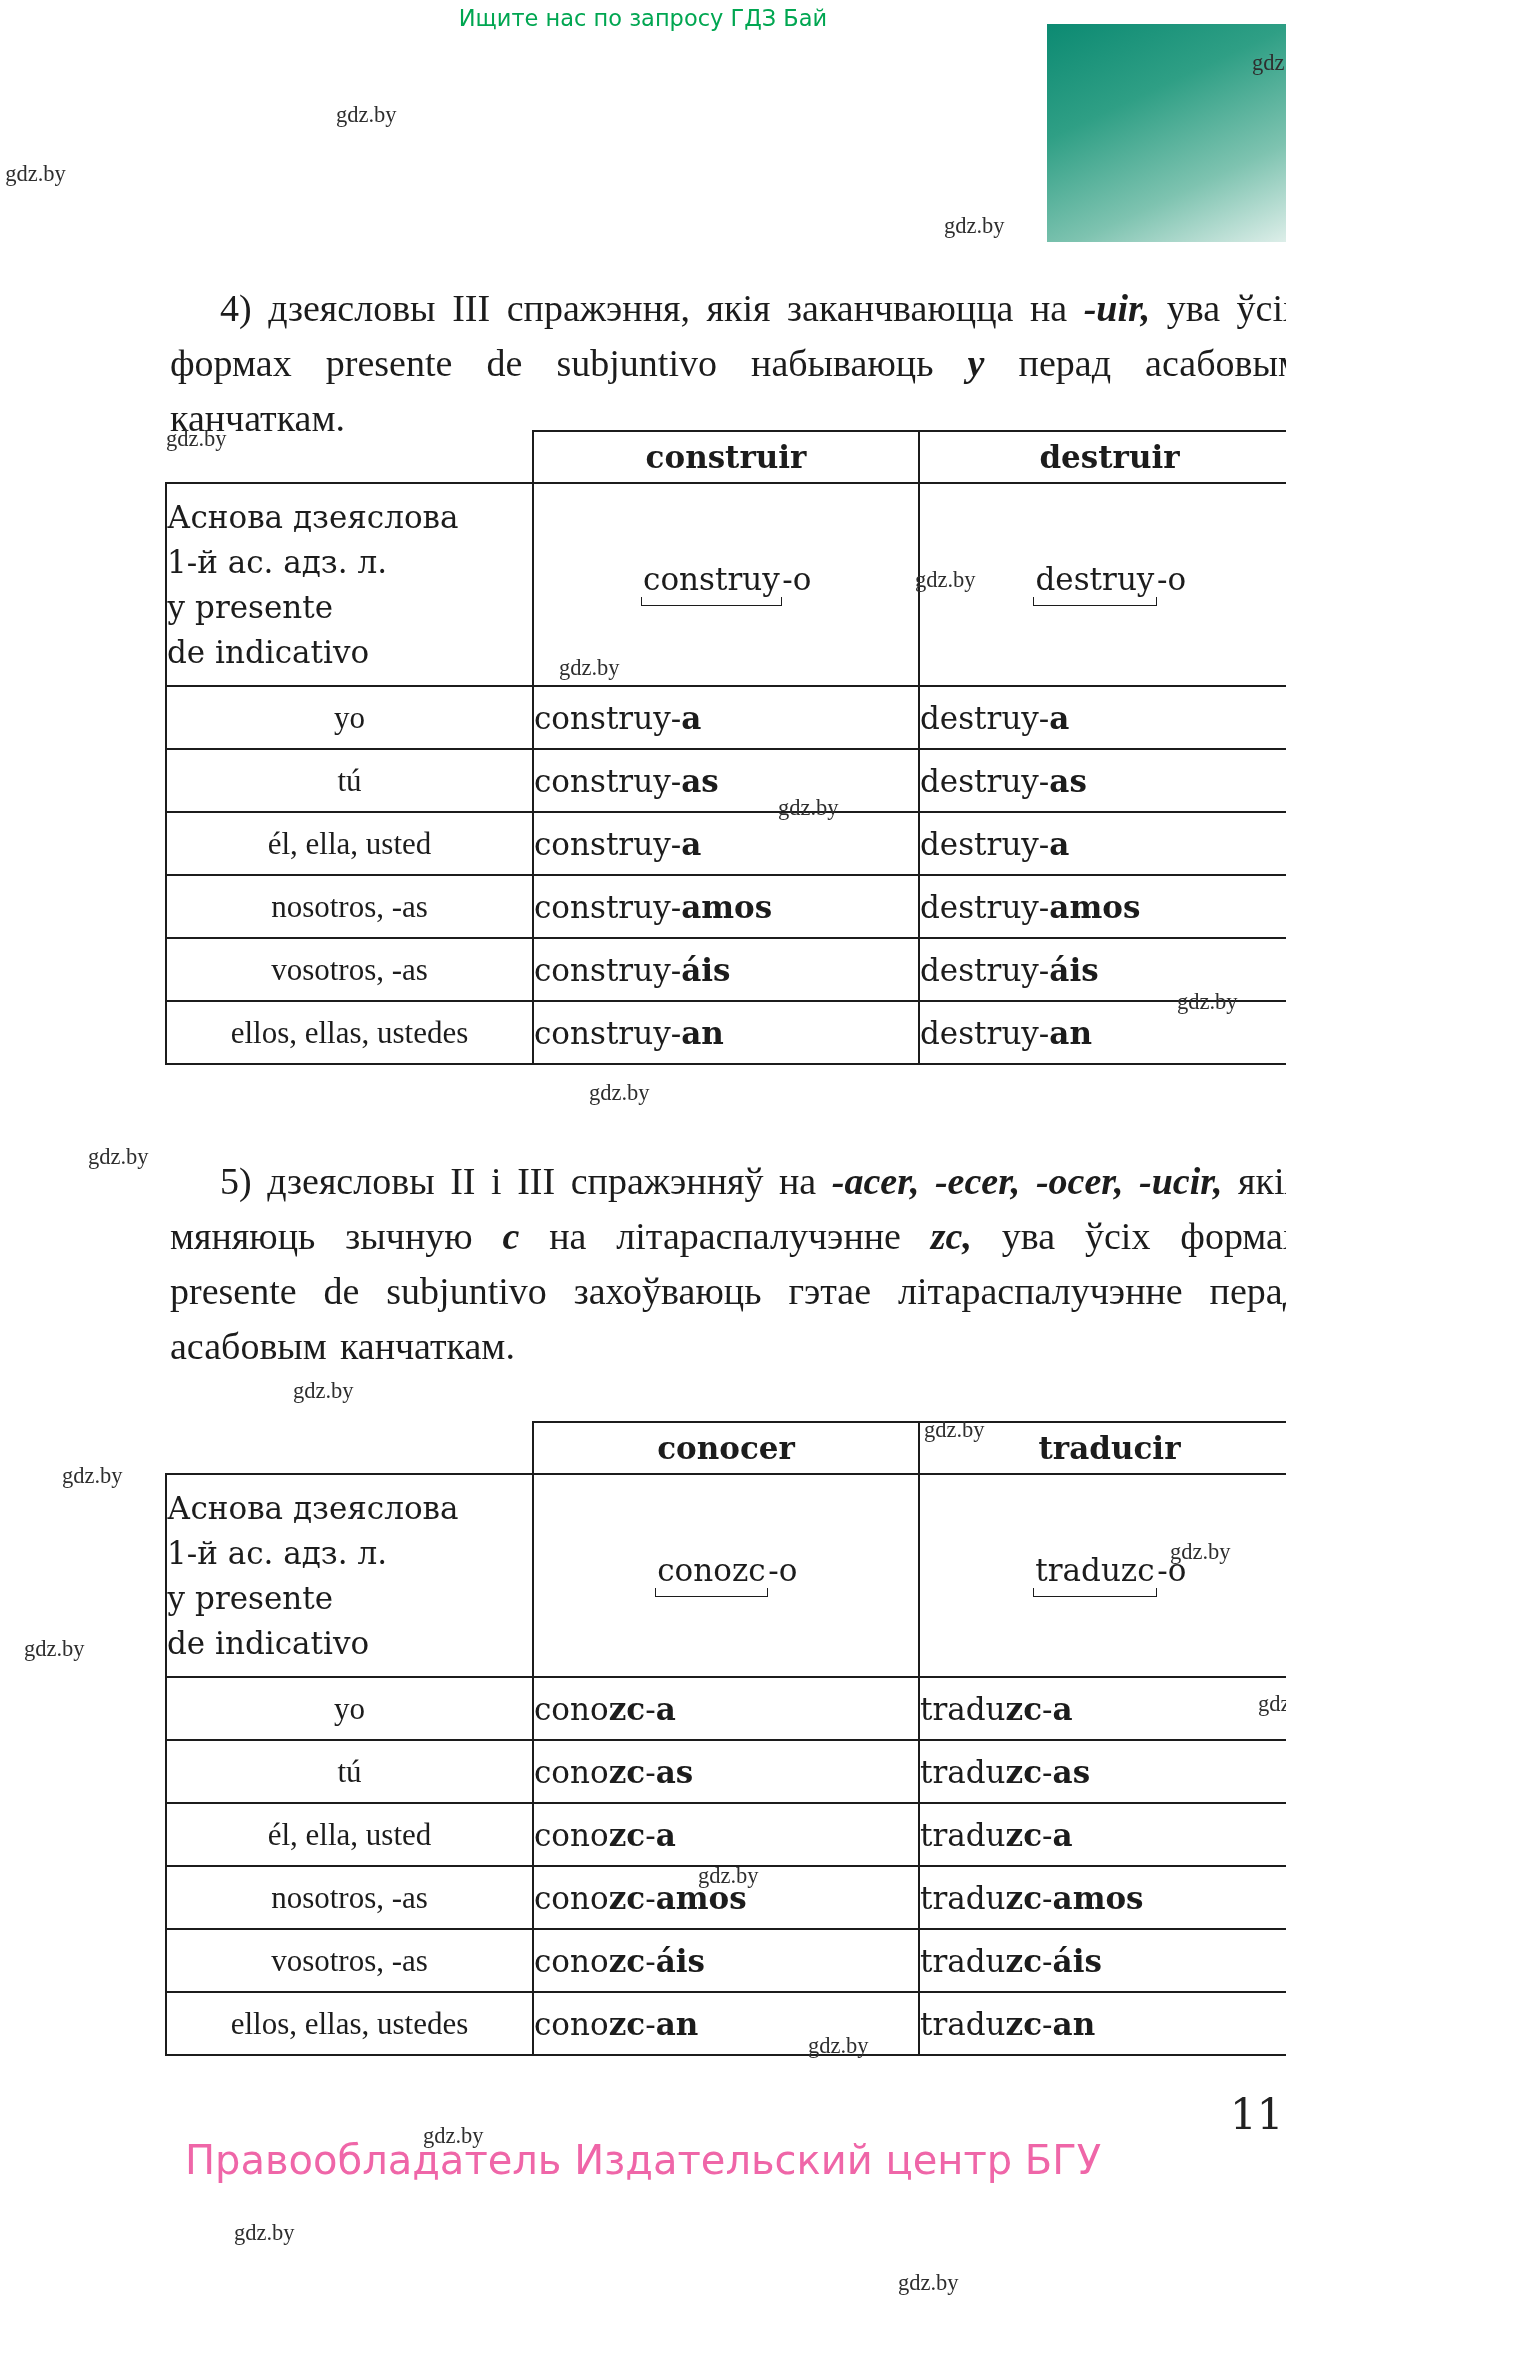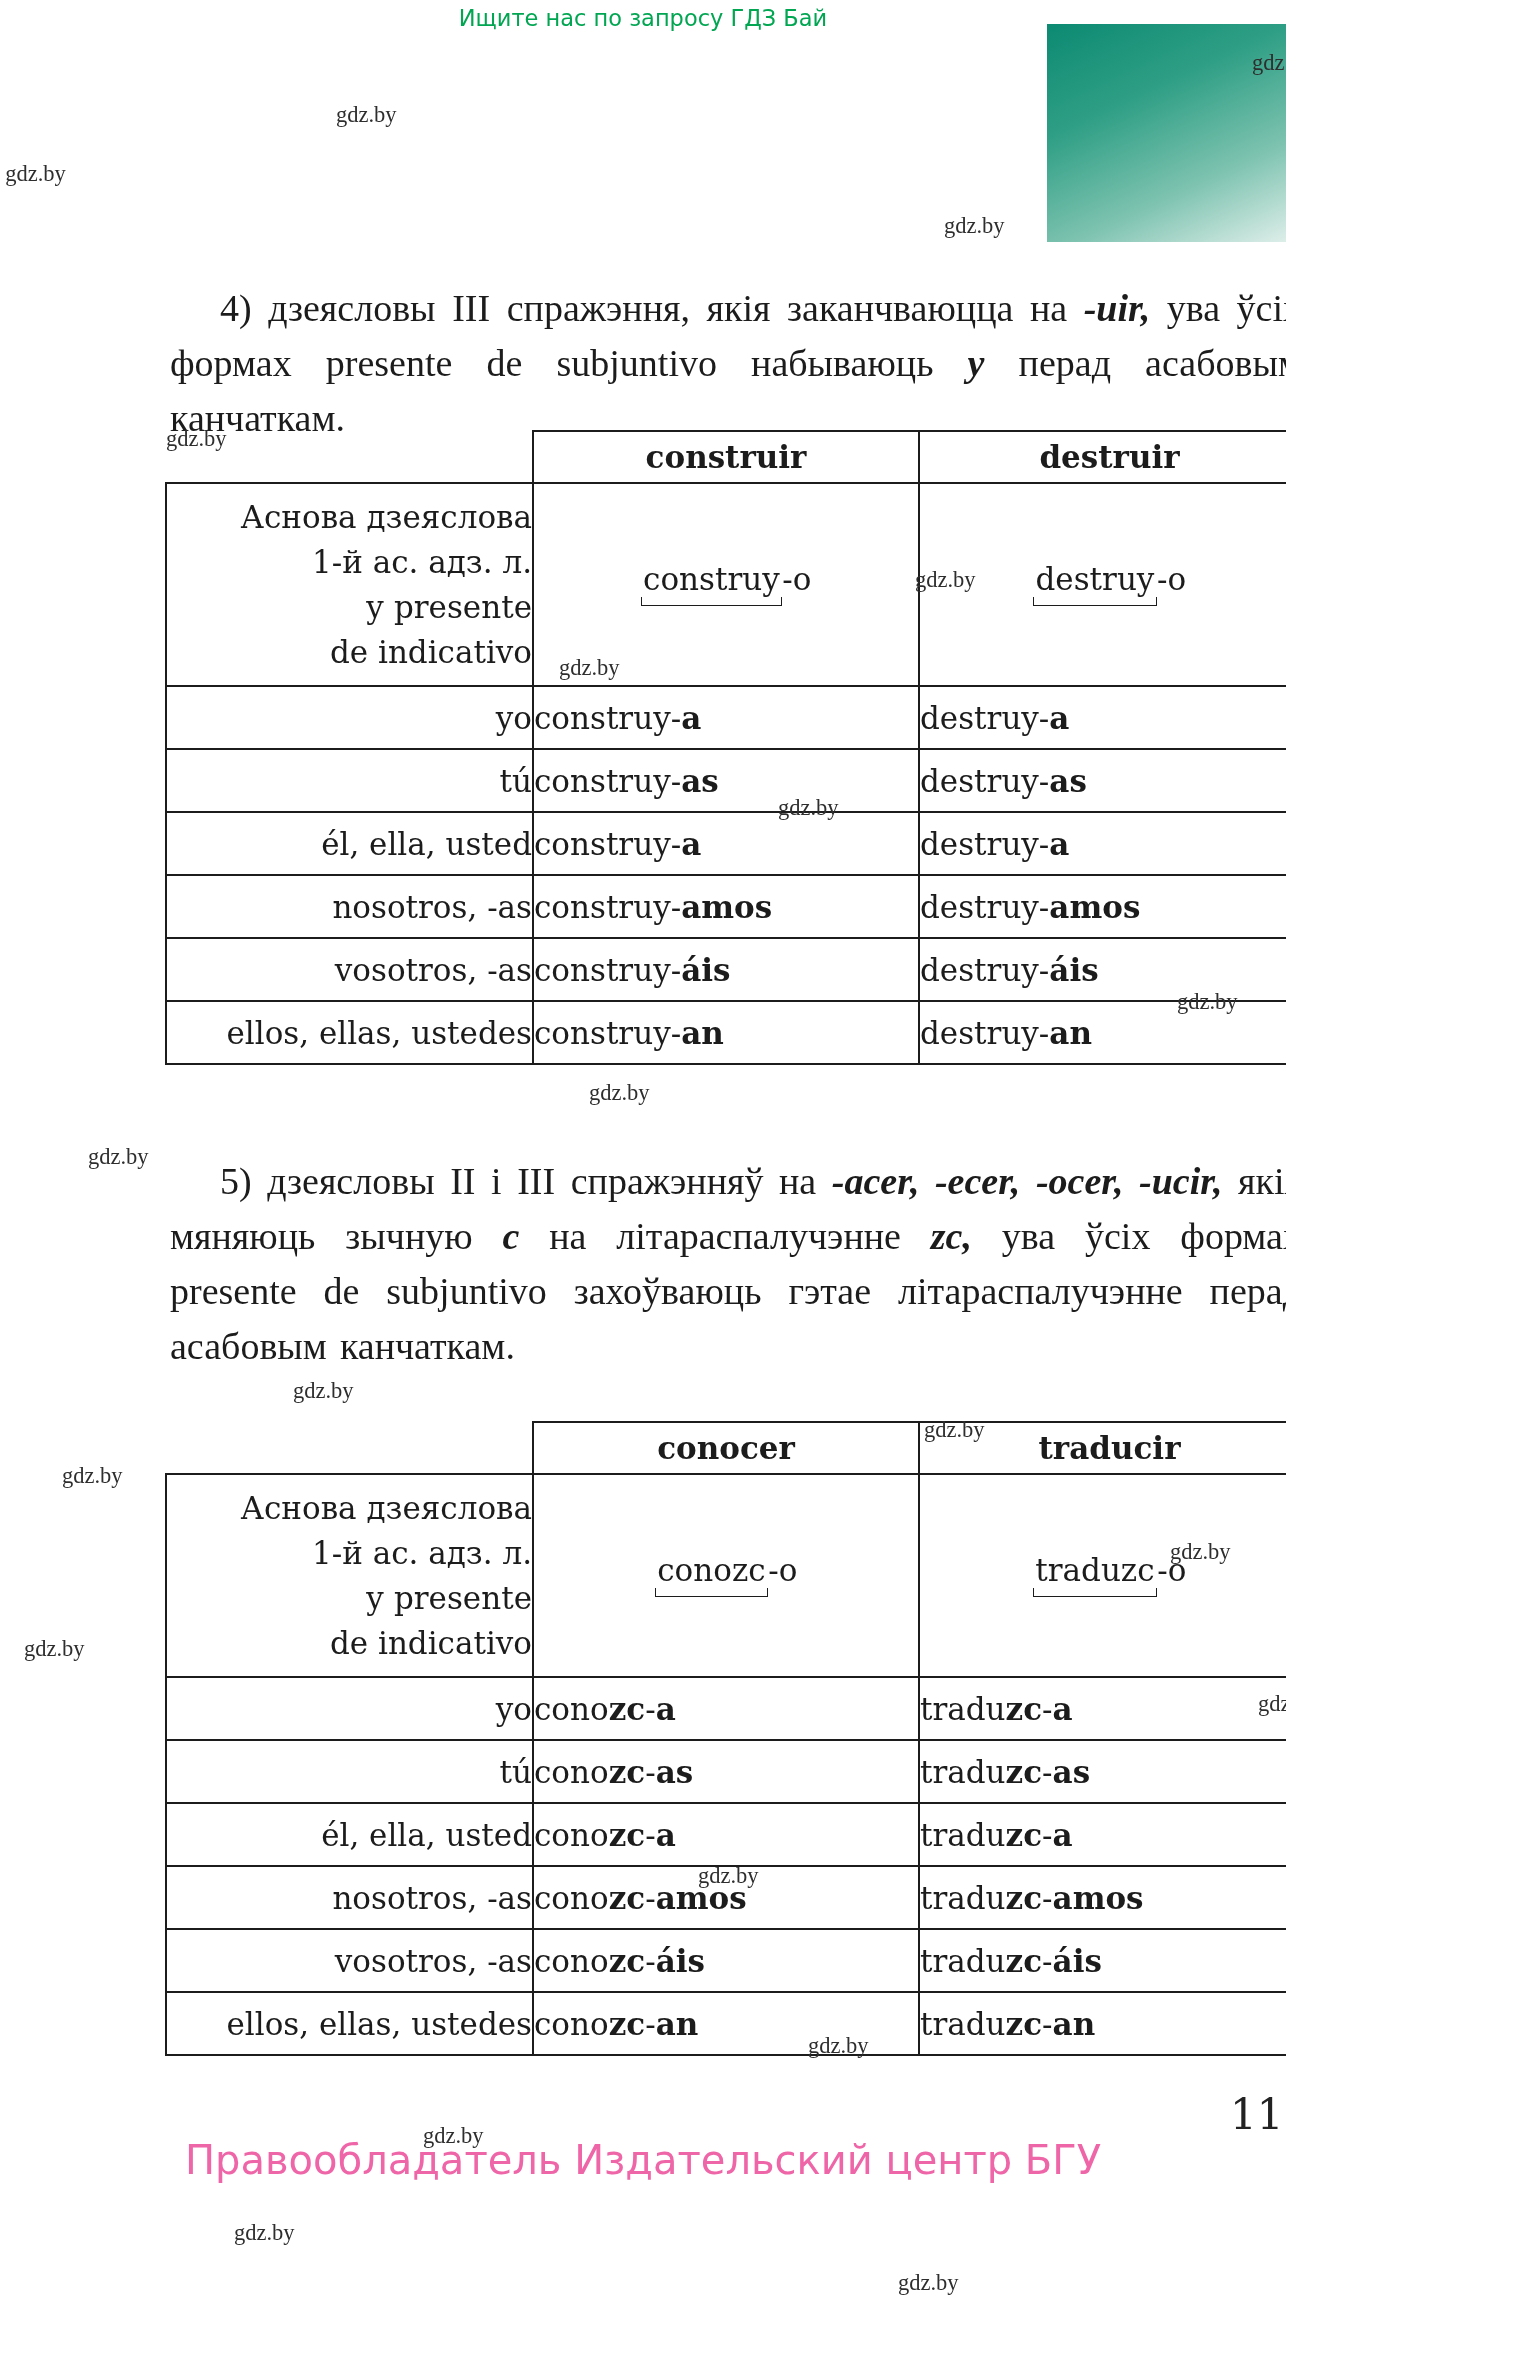--- a/index.html
+++ b/index.html
@@ -71,22 +71,22 @@
   #table2 { top: 1421px; }
   .conj-table th, .conj-table td {
     border: 2.6px solid #1c1c1c;
     padding: 0;
     vertical-align: middle;
   }
   .conj-table th { font-weight: bold; height: 50px; text-align: center; }
   .conj-table th.blank { border: none; }
   .stem-cell { height: 201px; text-align: center; }
   .label-cell { height: 201px; padding: 8.7px 14px 8.7px 15.6px; }
-  .label-cell div { line-height: 45px; text-align: right; }
-  .pron-cell { height: 61px; padding-left: 15.6px; text-align: right; }
+  .label-cell div { line-height: 45px; }
+  .pron-cell { height: 61px; padding-left: 15.6px; text-align: center; font-family: Liberation Serif, serif; }
   .conj-cell { height: 61px; }
 
   
   .stem {
     position: relative;
     display: inline-block;
     padding: 0 2.6px 10.4px 2.6px;
   }
   .stem::after {
     content: "";

